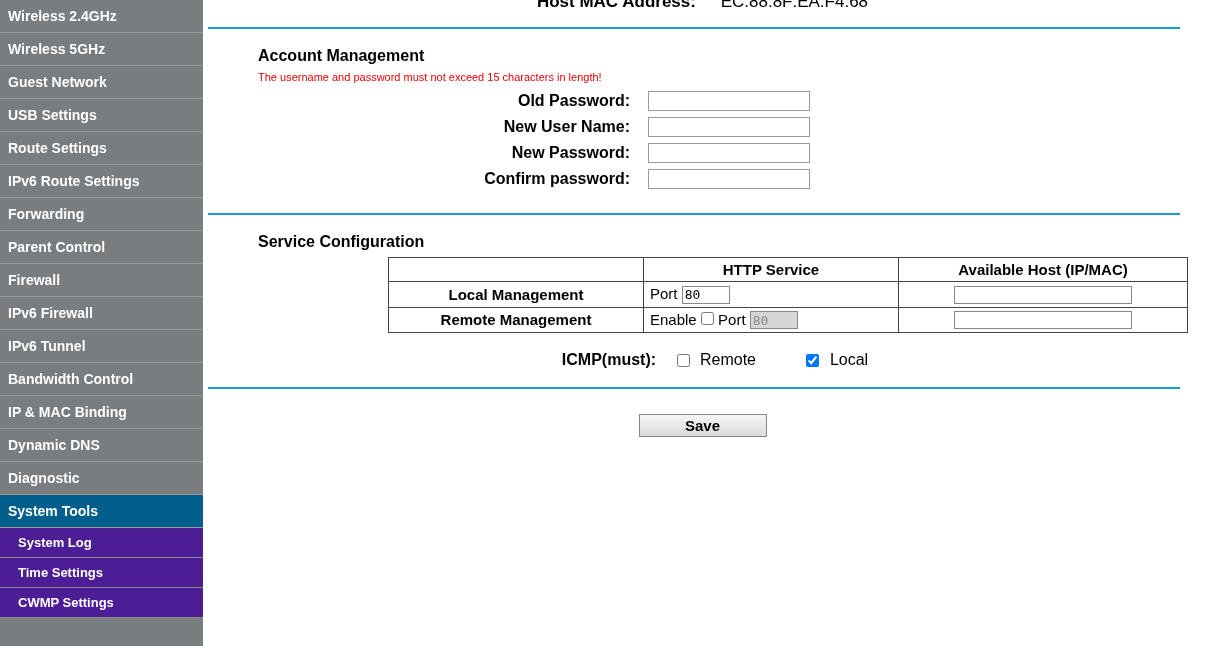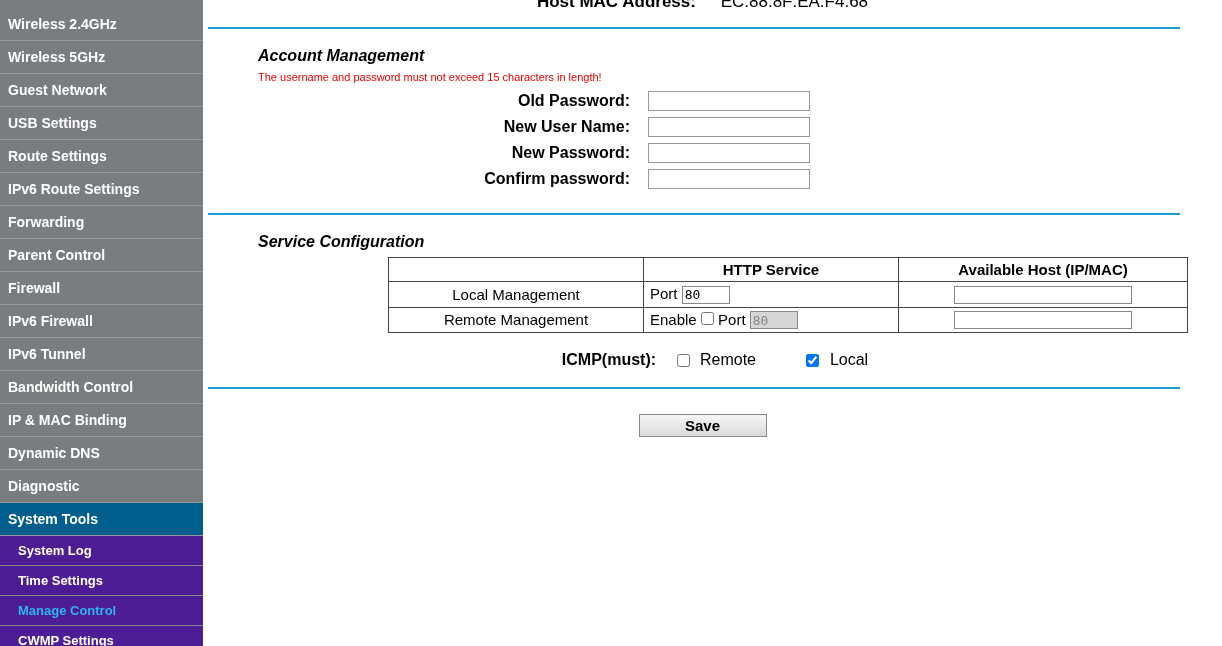--- a/index.html
+++ b/index.html
@@ -8,21 +8,21 @@
       font-size: 13px;
       width: 1222px;
       height: 646px;
       overflow: hidden;
       display: flex;
     }
     .sidebar {
       width: 203px;
       background: #797d80;
       flex-shrink: 0;
-      padding-top: 8px;
+      padding-top: 0;
     }
     .sidebar-item {
       color: #fff;
       font-weight: bold;
       font-size: 14px;
       padding: 8px 8px 8px 8px;
       border-bottom: 1px solid #999;
       cursor: pointer;
       background: #797d80;
     }
@@ -64,21 +64,20 @@
       margin: 0 0 0 5px;
       width: 972px;
     }
     .section {
       padding: 18px 0 18px 55px;
     }
     .section-title {
       font-weight: bold;
       font-size: 16px;
       margin-bottom: 6px;
-      font-style: italic;
     }
     .warning {
       color: #e80000;
       font-size: 11px;
       margin-bottom: 8px;
     }
     .form-row {
       display: flex;
       align-items: center;
       margin-bottom: 6px;
@@ -111,21 +110,21 @@
       text-align: center;
       font-weight: bold;
     }
     .service-table td.cellleft {
       text-align: left;
       padding-left: 6px;
       font-weight: normal;
       margin-top: 44px;
     }
     .service-table .row-label {
-      font-weight: normal;
+      font-weight: bold;
     }
     .port-input {
       width: 48px;
       height: 18px;
       border: 1px solid #888;
       font-family: monospace;
       font-size: 13px;
       padding: 0 2px;
     }
     .port-input[disabled] {
@@ -182,21 +181,20 @@
   <div class="sidebar-item">Firewall</div>
   <div class="sidebar-item">IPv6 Firewall</div>
   <div class="sidebar-item">IPv6 Tunnel</div>
   <div class="sidebar-item">Bandwidth Control</div>
   <div class="sidebar-item">IP &amp; MAC Binding</div>
   <div class="sidebar-item">Dynamic DNS</div>
   <div class="sidebar-item">Diagnostic</div>
   <div class="sidebar-item active">System Tools</div>
   <div class="sidebar-subitem">System Log</div>
   <div class="sidebar-subitem">Time Settings</div>
-  <div class="sidebar-subitem highlighted">Manage Control</div>
   <div class="sidebar-subitem">CWMP Settings</div>
 </div>
 
 <div class="main">
 
   <div class="header-area">
     <div class="header-row">
       <span class="header-label">Host MAC Address:</span>
       <span class="header-value">EC:88:8F:EA:F4:68</span>
     </div>

